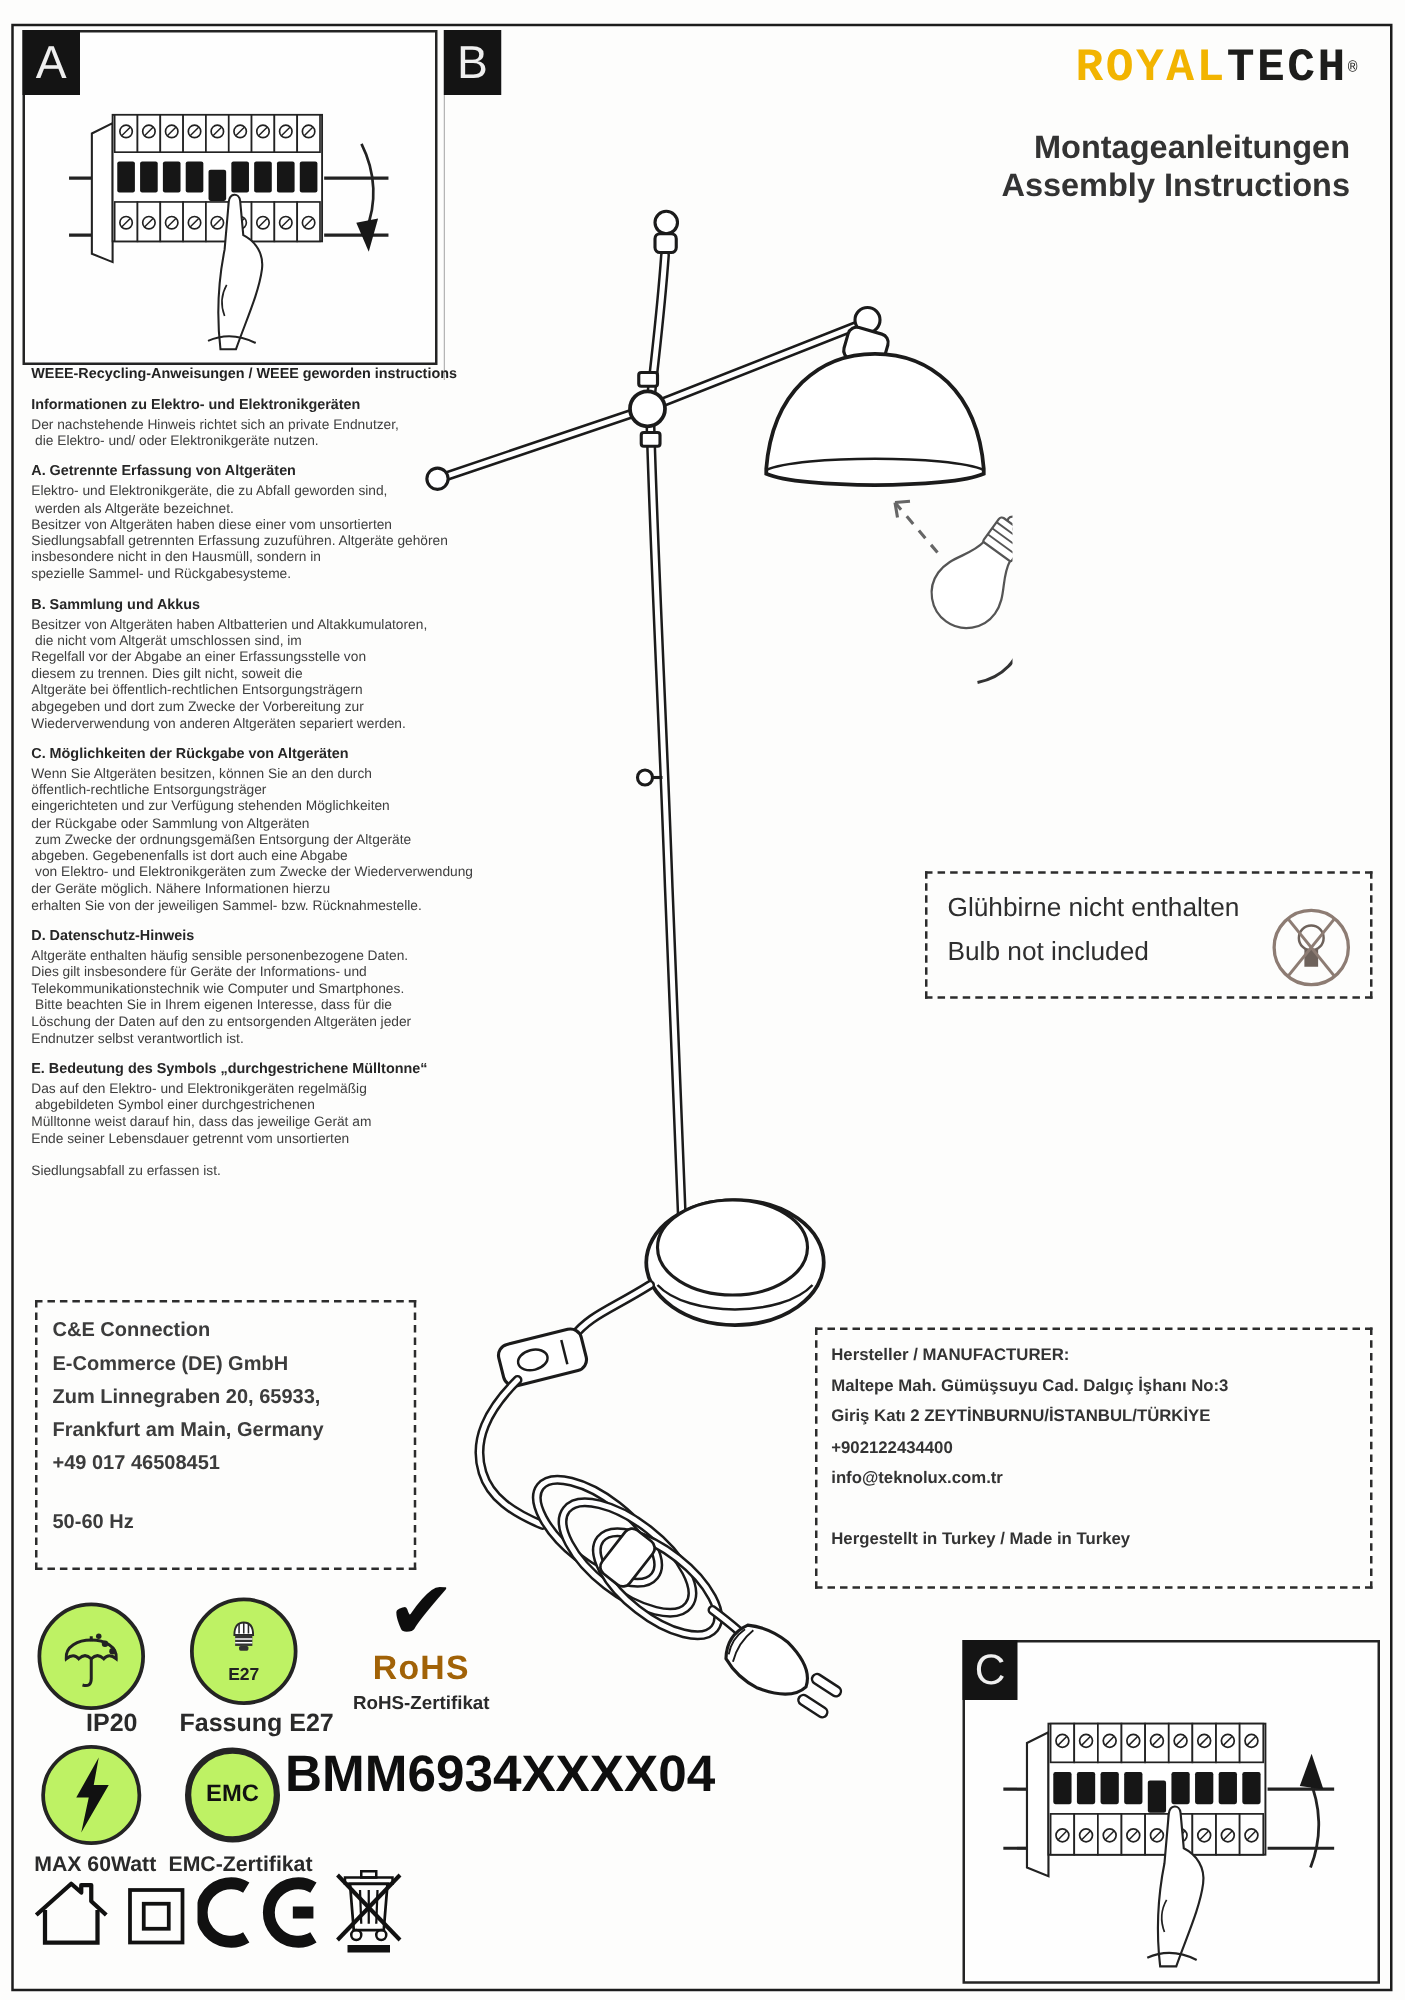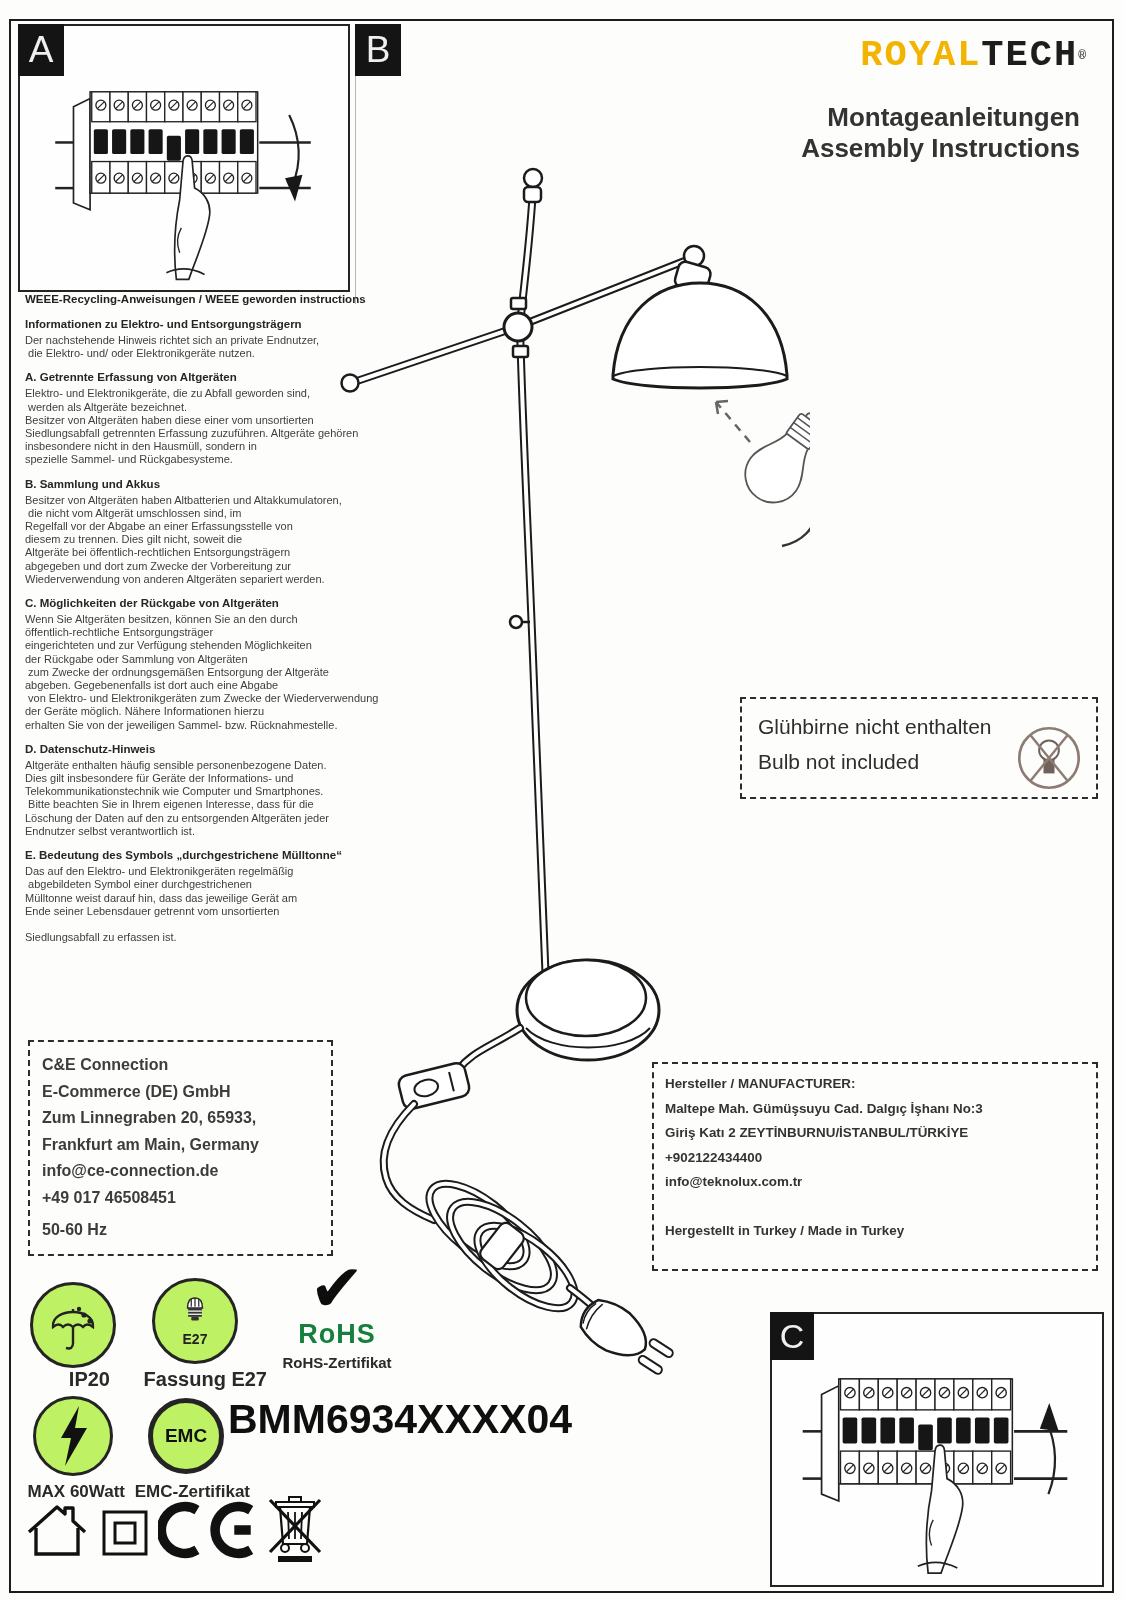--- a/index.html
+++ b/index.html
@@ -28,31 +28,31 @@
   .wh2{font-weight:bold;font-size:11.5px;color:#262626;margin:11px 0 4px;white-space:pre;}
   .wb{font-size:11px;line-height:13.2px;color:#3e3e3e;white-space:pre;}
   .wfoot{margin-top:13px;}
   
   .dash{position:absolute;border:2.5px dashed #2c2c2c;background:rgba(255,255,255,.0);}
   .bulbbox{left:740px;top:697px;width:358px;height:102px;padding:10px 0 0 16px;box-sizing:border-box;}
   .bulbbox .l{font-size:21px;color:#2e2e2e;line-height:35px;white-space:nowrap;}
   .nobulb{position:absolute;right:14px;top:26px;}
   .rspbox{left:28px;top:1040px;width:305px;height:216px;padding:10px 0 0 12px;box-sizing:border-box;}
   .rspbox .l{font-size:16px;font-weight:bold;color:#3c3c3c;line-height:26.5px;white-space:nowrap;}
-  .rspbox .last{margin-top:6px;}
+  .rspbox .last{margin-top:20px;}
   .manbox{left:652px;top:1062px;width:446px;height:209px;padding:8px 0 0 11px;box-sizing:border-box;}
   .manbox .l{font-size:13.4px;font-weight:bold;color:#333;line-height:24.5px;white-space:nowrap;}
   .manbox .foot{margin-top:24px;}
   
   .circ{position:absolute;border-radius:50%;border:3px solid #242424;background:#bef264;
         display:flex;flex-direction:column;align-items:center;justify-content:center;}
   .clabel{position:absolute;font-weight:bold;color:#2a2a2a;text-align:right;white-space:nowrap;}
   .rohswrap{position:absolute;left:272px;top:1258px;width:130px;text-align:center;}
   .rohscheck{font-size:66px;line-height:62px;color:#0d0d0d;font-family:"DejaVu Sans",sans-serif;}
-  .rohstitle{font-size:27px;font-weight:bold;color:#15803d;line-height:28px;letter-spacing:1px;}
+  .rohstitle{font-size:27px;font-weight:bold;color:#a16207;line-height:28px;letter-spacing:1px;}
   .rohslabel{font-size:15px;font-weight:bold;color:#2a2a2a;margin-top:6px;}
   .emcc{border-width:5px;}
   .emct{font-size:19px;font-weight:bold;color:#111;}
   .model{position:absolute;left:228px;top:1396px;font-size:41px;font-weight:bold;color:#0f0f0f;
          letter-spacing:0px;white-space:nowrap;}
   .e27t{font-size:14px;font-weight:bold;color:#222;margin-top:1px;}
   
   .ln{fill:none;stroke:#1b1b1b;stroke-width:2.5;}
   .wh{fill:#fff;stroke:#1b1b1b;stroke-width:2.5;}
   .t1{fill:none;stroke:#1b1b1b;stroke-width:8;stroke-linecap:round;}
@@ -123,21 +123,21 @@
   <div class="brand">
     <span class="royal">ROYAL</span><span class="tech">TECH</span><span class="reg">®</span>
   </div>
   <div class="hdr">
     <div>Montageanleitungen</div>
     <div>Assembly Instructions</div>
   </div>
 
   <div class="weee">
     <div class="wt">WEEE-Recycling-Anweisungen / WEEE geworden instructions</div>
-    <div class="wh2">Informationen zu Elektro- und Entsorgungsträgern</div>
+    <div class="wh2">Informationen zu Elektro- und Elektronikgeräten</div>
     <div class="wb">Der nachstehende Hinweis richtet sich an private Endnutzer,
  die Elektro- und/ oder Elektronikgeräte nutzen.</div>
     <div class="wh2">A. Getrennte Erfassung von Altgeräten</div>
     <div class="wb">Elektro- und Elektronikgeräte, die zu Abfall geworden sind,
  werden als Altgeräte bezeichnet.
 Besitzer von Altgeräten haben diese einer vom unsortierten
 Siedlungsabfall getrennten Erfassung zuzuführen. Altgeräte gehören
 insbesondere nicht in den Hausmüll, sondern in
 spezielle Sammel- und Rückgabesysteme.</div>
     <div class="wh2">B. Sammlung und Akkus</div>
@@ -267,21 +267,20 @@
       <line x1="13" y1="9" x2="47" y2="51" stroke="#8D7C73" stroke-width="2.2"></line>
       <line x1="47" y1="9" x2="13" y2="51" stroke="#8D7C73" stroke-width="2.2"></line>
     </svg>
   </div>
 
   <div class="dash rspbox">
     <div class="l">C&amp;E Connection</div>
     <div class="l">E-Commerce (DE) GmbH</div>
     <div class="l">Zum Linnegraben 20, 65933,</div>
     <div class="l">Frankfurt am Main, Germany</div>
-    <div class="l">info@ce-connection.de</div>
     <div class="l">+49 017 46508451</div>
     <div class="l last">50-60 Hz</div>
   </div>
 
   <div class="dash manbox">
     <div class="l">Hersteller / MANUFACTURER:</div>
     <div class="l">Maltepe Mah. Gümüşsuyu Cad. Dalgıç İşhanı No:3</div>
     <div class="l">Giriş Katı 2 ZEYTİNBURNU/İSTANBUL/TÜRKİYE</div>
     <div class="l">+902122434400</div>
     <div class="l">info@teknolux.com.tr</div>

